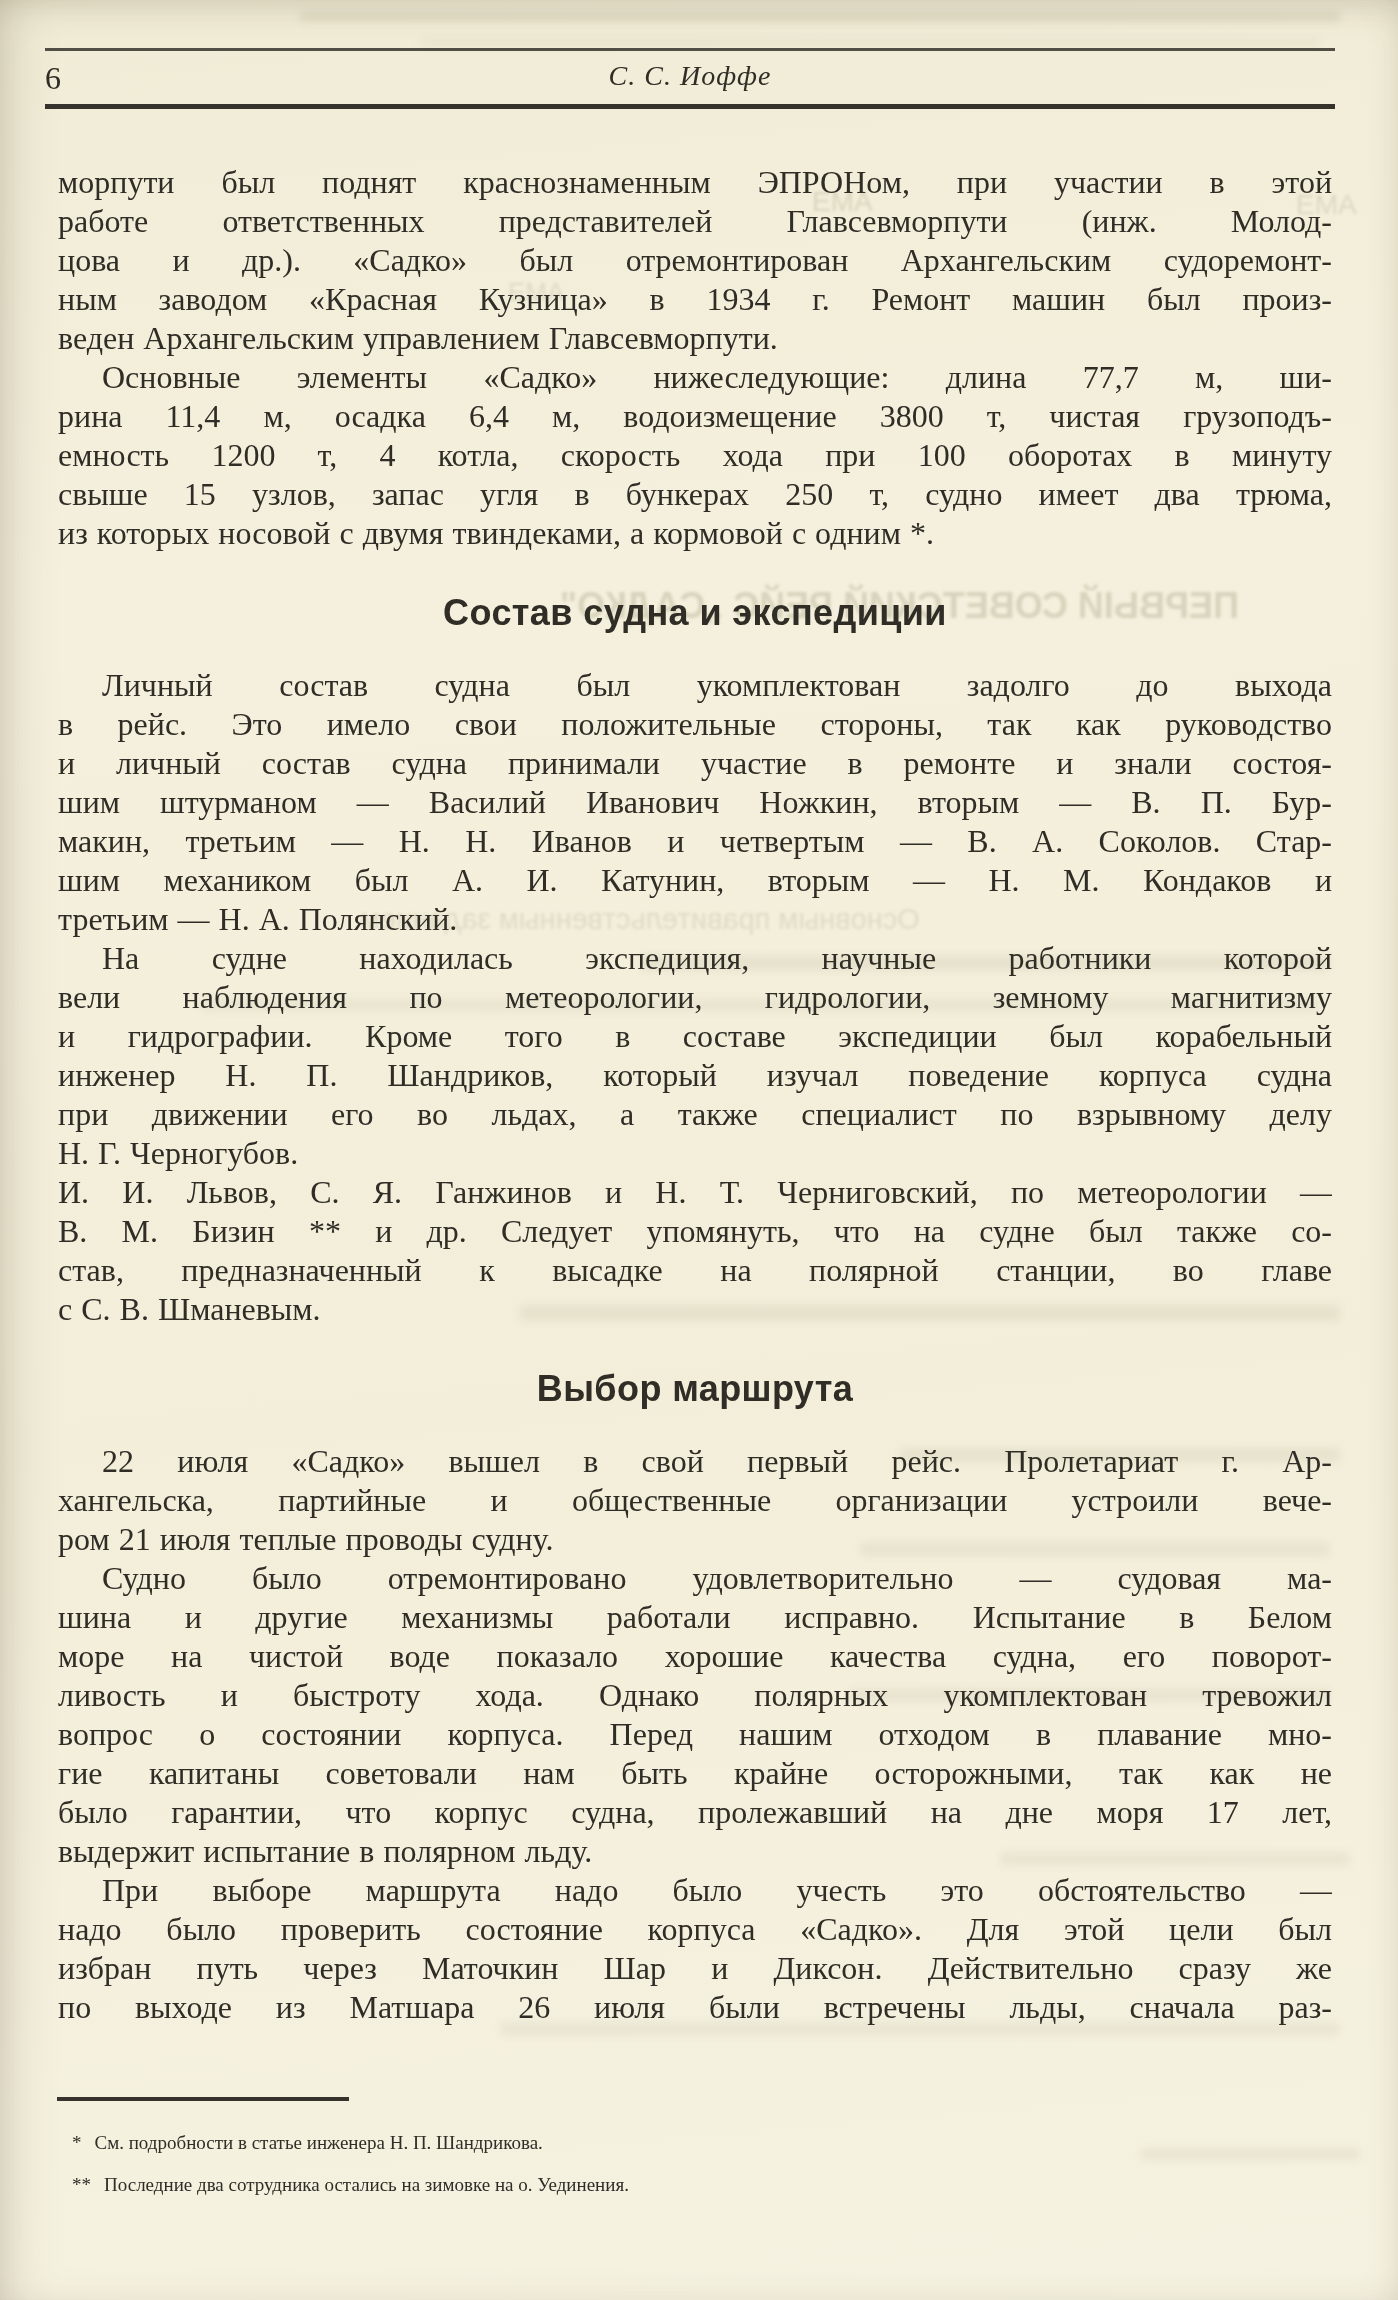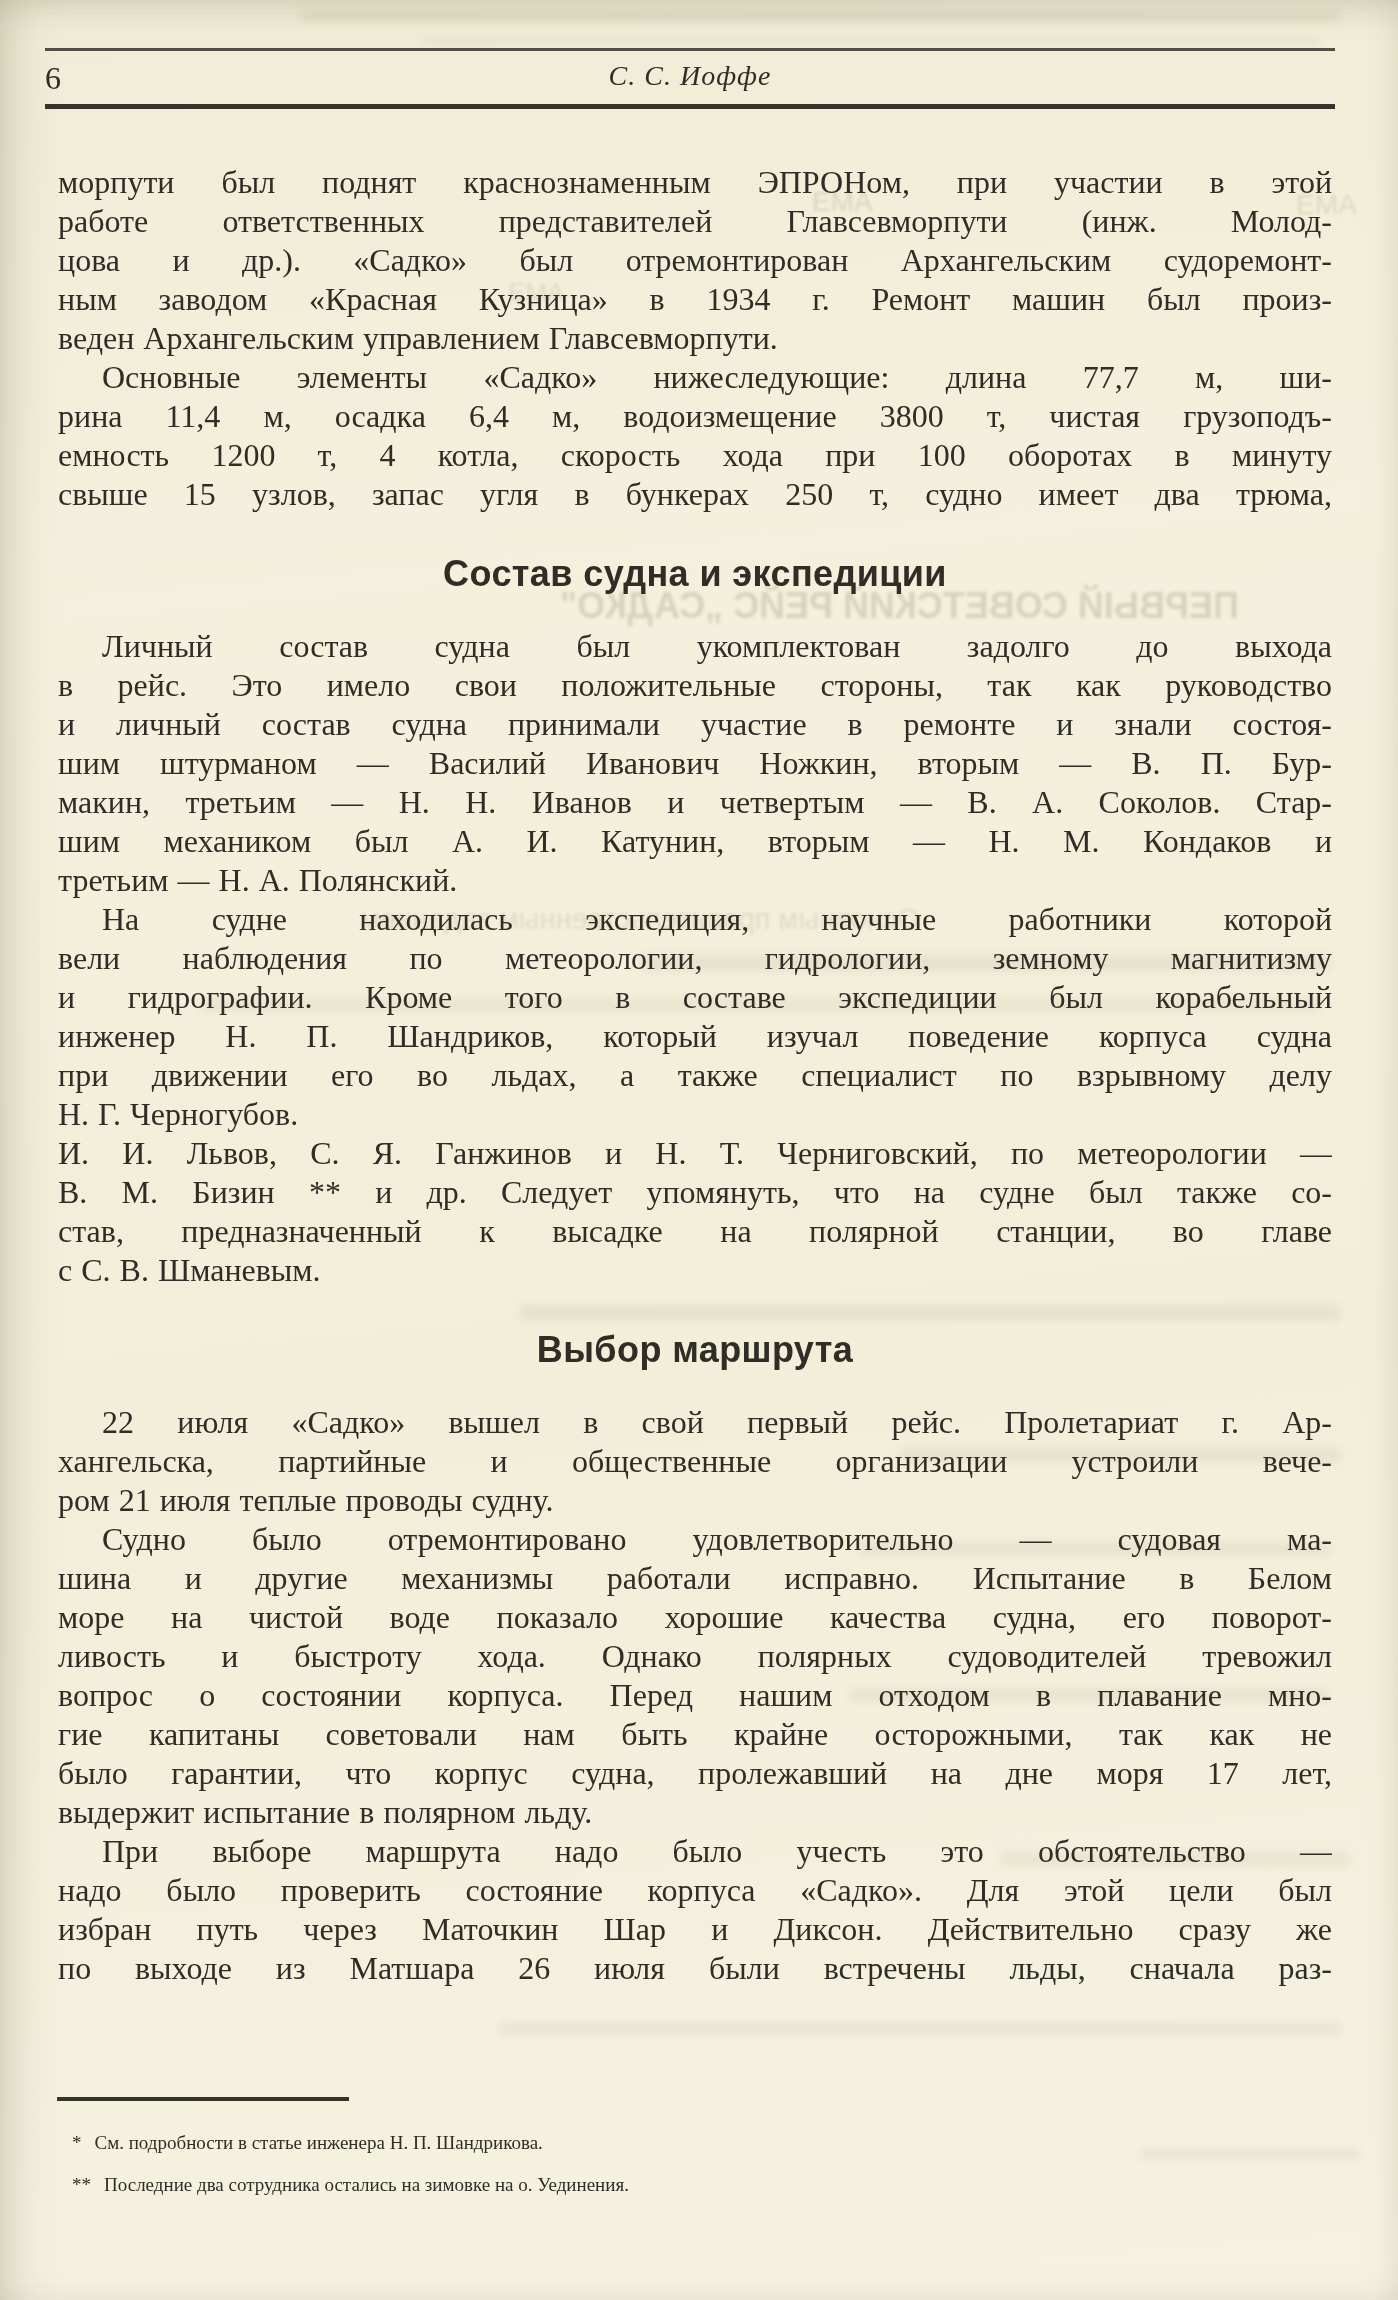--- a/index.html
+++ b/index.html
@@ -80,20 +80,21 @@
         <div class="line">работе ответственных представителей Главсевморпути (инж. Молод-</div>
         <div class="line">цова и др.). «Садко» был отремонтирован Архангельским судоремонт-</div>
         <div class="line">ным заводом «Красная Кузница» в 1934 г. Ремонт машин был произ-</div>
         <div class="line last">веден Архангельским управлением Главсевморпути.</div>
       </div>
       <div class="para">
         <div class="line indent">Основные элементы «Садко» нижеследующие: длина 77,7 м, ши-</div>
         <div class="line">рина 11,4 м, осадка 6,4 м, водоизмещение 3800 т, чистая грузоподъ-</div>
         <div class="line">емность 1200 т, 4 котла, скорость хода при 100 оборотах в минуту</div>
         <div class="line">свыше 15 узлов, запас угля в бункерах 250 т, судно имеет два трюма,</div>
+        <div class="line last">из которых носовой с двумя твиндеками, а кормовой с одним *.</div>
       </div>
       <div class="heading">Состав судна и экспедиции</div>
       <div class="para">
         <div class="line indent">Личный состав судна был укомплектован задолго до выхода</div>
         <div class="line">в рейс. Это имело свои положительные стороны, так как руководство</div>
         <div class="line">и личный состав судна принимали участие в ремонте и знали состоя-</div>
         <div class="line">шим штурманом — Василий Иванович Ножкин, вторым — В. П. Бур-</div>
         <div class="line">макин, третьим — Н. Н. Иванов и четвертым — В. А. Соколов. Стар-</div>
         <div class="line">шим механиком был А. И. Катунин, вторым — Н. М. Кондаков и</div>
         <div class="line last">третьим — Н. А. Полянский.</div>
@@ -115,21 +116,21 @@
       <div class="heading">Выбор маршрута</div>
       <div class="para">
         <div class="line indent">22 июля «Садко» вышел в свой первый рейс. Пролетариат г. Ар-</div>
         <div class="line">хангельска, партийные и общественные организации устроили вече-</div>
         <div class="line last">ром 21 июля теплые проводы судну.</div>
       </div>
       <div class="para">
         <div class="line indent">Судно было отремонтировано удовлетворительно — судовая ма-</div>
         <div class="line">шина и другие механизмы работали исправно. Испытание в Белом</div>
         <div class="line">море на чистой воде показало хорошие качества судна, его поворот-</div>
-        <div class="line">ливость и быстроту хода. Однако полярных судоводителей тревожил</div>
+        <div class="line">ливость и быстроту хода. Однако полярных укомплектован тревожил</div>
         <div class="line">вопрос о состоянии корпуса. Перед нашим отходом в плавание мно-</div>
         <div class="line">гие капитаны советовали нам быть крайне осторожными, так как не</div>
         <div class="line">было гарантии, что корпус судна, пролежавший на дне моря 17 лет,</div>
         <div class="line last">выдержит испытание в полярном льду.</div>
       </div>
       <div class="para">
         <div class="line indent">При выборе маршрута надо было учесть это обстоятельство —</div>
         <div class="line">надо было проверить состояние корпуса «Садко». Для этой цели был</div>
         <div class="line">избран путь через Маточкин Шар и Диксон. Действительно сразу же</div>
         <div class="line">по выходе из Матшара 26 июля были встречены льды, сначала раз-</div>

